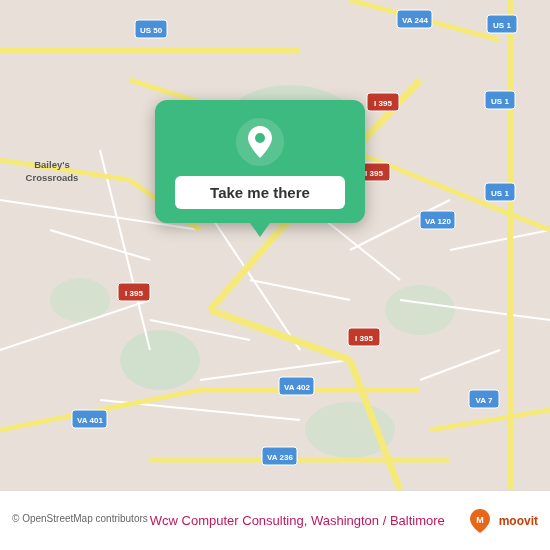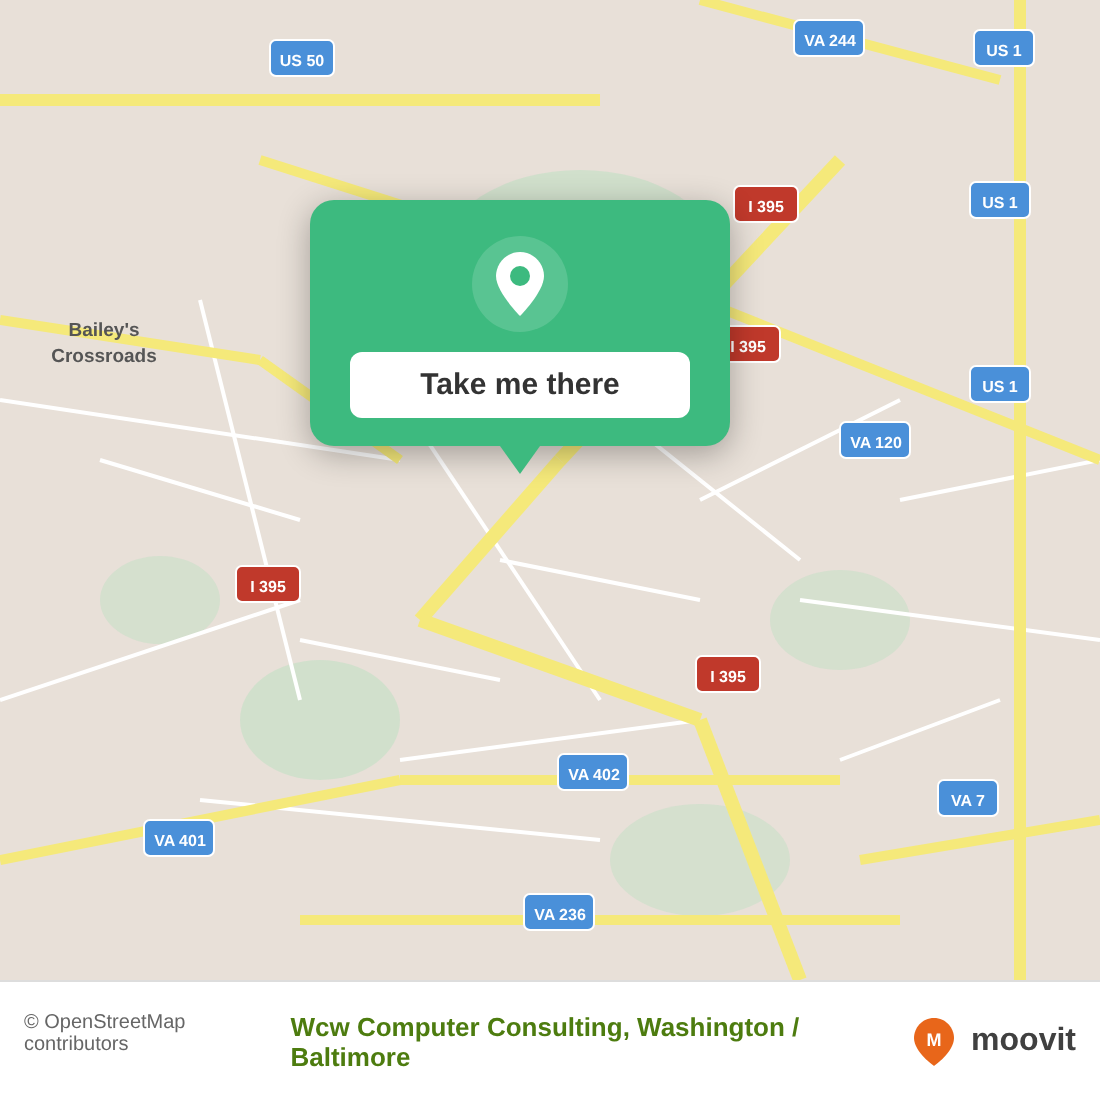--- a/index.html
+++ b/index.html
@@ -95,39 +95,39 @@
       gap: 2px;
     }
 
     #osm-credit {
       font-size: 10px;
       color: #666;
     }
 
     #location-name {
       font-size: 13px;
-      font-weight: 700;
-      color: #4d7c0f;
+      font-weight: 400;
+      color: #be185d;
     }
 
     #moovit-logo {
       display: flex;
       align-items: center;
       gap: 5px;
     }
 
     #moovit-icon {
       width: 28px;
       height: 28px;
     }
 
     #moovit-text {
-      font-size: 16px;
+      font-size: 12px;
       font-weight: 700;
-      color: #404040;
+      color: #c2410c;
       font-family: Arial, sans-serif;
     }
   </style>
 </head>
 <body>
 
 <div id="map-container">
 
   <svg id="map-svg" viewBox="0 0 550 490" xmlns="http://www.w3.org/2000/svg">
 

